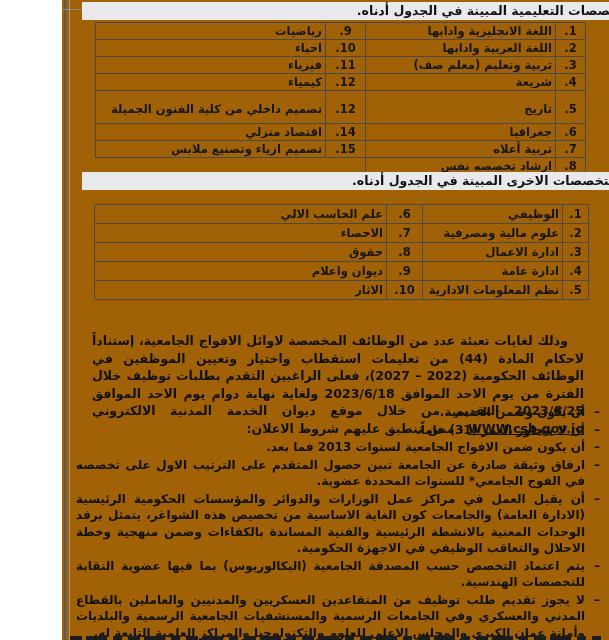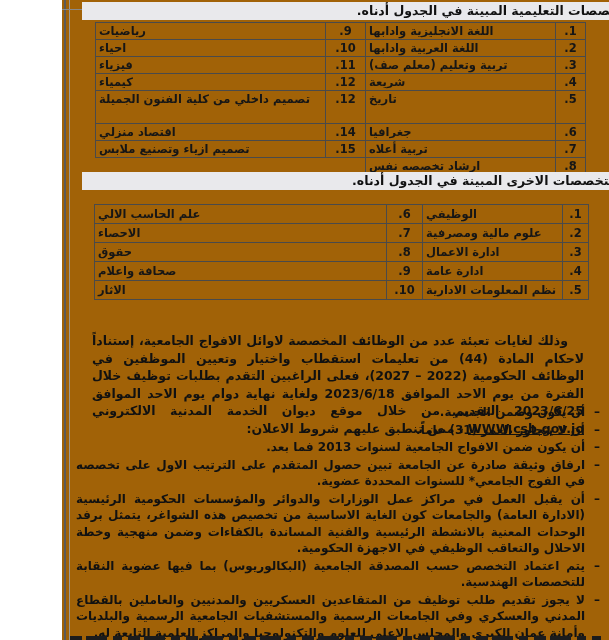--- a/index.html
+++ b/index.html
@@ -17,24 +17,24 @@
         box-sizing:border-box;white-space:nowrap;}
   .band1{top:2px;}
   .band2{top:172px;}
   
   table.spec-table{position:absolute;border-collapse:collapse;table-layout:fixed;
         font-size:11.5px;font-weight:bold;color:#161616;}
   table.t4{top:22px;left:33px;width:490px;}
   table.t5{top:204px;left:32px;width:494px;}
   table.spec-table td{border:1px solid #4a4a4a;padding:0 3px;overflow:hidden;white-space:nowrap;}
   table.spec-table td.num{text-align:center;padding:0 1px;}
-  table.spec-table td.name{text-align:left;}
+  table.spec-table td.name{text-align:right;}
   table.t4 tr{height:17px;}
   table.t4 tr.tall{height:33px;}
-  table.t4 tr.tall td{vertical-align:top;padding-top:1px;}
+  table.t4 tr.tall td{vertical-align:top;padding-top:11px;}
   table.t5 tr{height:19px;}
   td.empty-cell{border:none !important;}
   
   .intro{position:absolute;top:316px;right:9px;left:14px;font-size:12.5px;font-weight:bold;
          line-height:17.5px;text-align:justify;text-indent:16px;margin:16px;}
   .intro b{font-weight:bold;}
   .url{font-weight:bold;text-decoration:underline;cursor:pointer;}
   
   .conds{position:absolute;top:404px;right:9px;left:14px;list-style:none;margin:0;padding:0;
          font-size:12px;font-weight:bold;line-height:16.5px;}
@@ -142,21 +142,21 @@
     <tr>
       <td class="num">3.</td>
       <td class="name">ادارة الاعمال</td>
       <td class="num">8.</td>
       <td class="name">حقوق</td>
     </tr>
     <tr>
       <td class="num">4.</td>
       <td class="name">ادارة عامة</td>
       <td class="num">9.</td>
-      <td class="name">صحافة واعلام</td>
+      <td class="name">ديوان واعلام</td>
     </tr>
     <tr>
       <td class="num">5.</td>
       <td class="name">نظم المعلومات الادارية</td>
       <td class="num">10.</td>
       <td class="name">الاثار</td>
     </tr>
   </tbody>
     </table>
 

